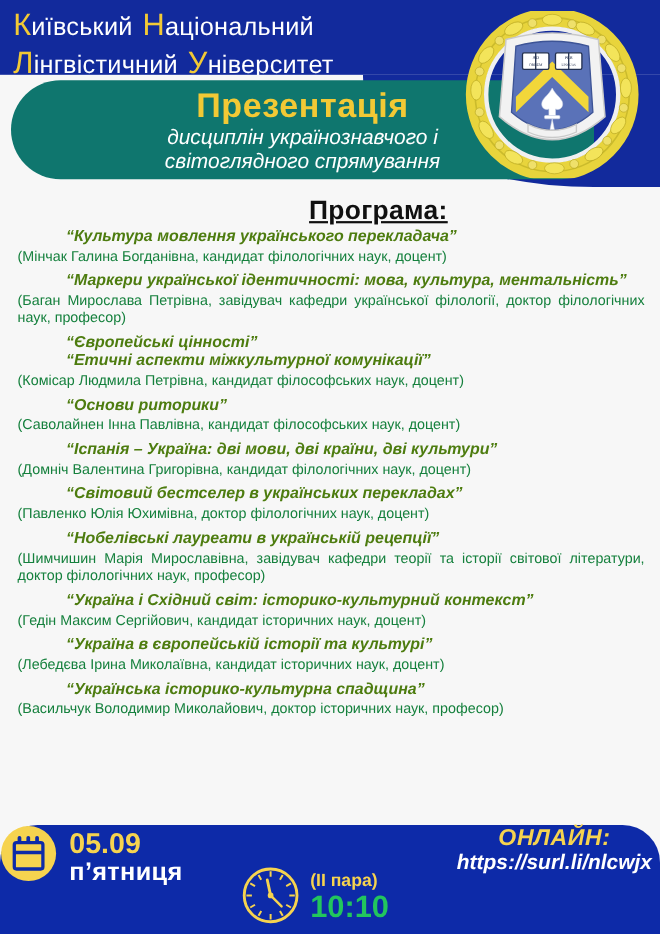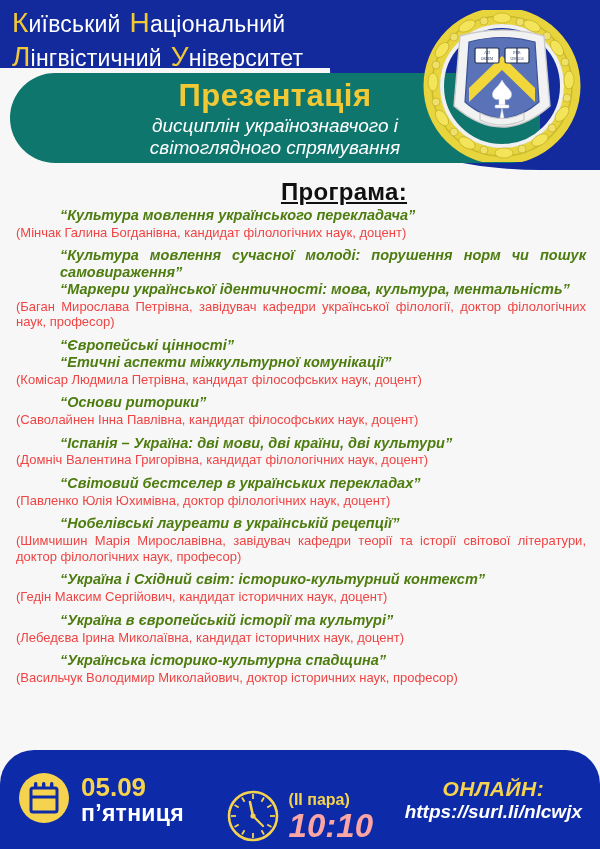--- a/index.html
+++ b/index.html
@@ -129,44 +129,44 @@
     font-weight: bold;
     color: #4d7c0f;
     text-align: justify;
     text-align-last: left;
     margin-left: 46px;
     line-height: 1.16;
   }
   .title.single { text-align: left; }
   .speaker {
     font-size: 13px;
-    color: #ef4444;
+    color: #15803d;
     text-align: justify;
     text-align-last: left;
     line-height: 1.2;
     margin-top: 1px;
     margin-left: 2px;
   }
 
   
   .footer {
     position: absolute;
     left: 0;
     top: 750px;
     width: 600px;
     height: 99px;
     background: #0d2aa8;
     border-top-left-radius: 34px;
     border-top-right-radius: 34px;
   }
   .foot-row {
     display: flex;
-    align-items: center;
+    align-items: flex-start;
     height: 99px;
-    padding: 0 18px;
+    padding: 0 0;
     box-sizing: border-box;
   }
   .foot-date {
     display: flex;
     align-items: center;
     width: 218px;
   }
   .cal-icon { flex: 0 0 auto; margin-right: 11px; }
   .date-text { line-height: 1.05; }
   .date-num {
@@ -187,24 +187,23 @@
     margin-top: 36px;
   }
   .clock-icon { flex: 0 0 auto; margin-right: 8px; }
   .time-text { line-height: 1.05; }
   .para {
     color: #f6d34f;
     font-size: 16px;
     font-weight: bold;
   }
   .time-num {
-    color: #fca5a5;
-    font-size: 33px;
-    font-weight: bold;
-    font-style: italic;
+    color: #22c55e;
+    font-size: 28px;
+    font-weight: bold;
   }
   .foot-online {
     flex: 1;
     text-align: center;
     line-height: 1.15;
   }
   .online-label {
     color: #f6d34f;
     font-size: 21px;
     font-weight: bold;
@@ -313,21 +312,20 @@
 <div class="program-heading">Програма:</div>
 
 <div class="program">
 
   <div class="entry">
     <div class="title single">“Культура мовлення українського перекладача”</div>
     <div class="speaker">(Мінчак Галина Богданівна, кандидат філологічних наук, доцент)</div>
   </div>
 
   <div class="entry">
-    <div class="title">“Культура мовлення сучасної молоді: порушення норм чи пошук самовираження”</div>
     <div class="title">“Маркери української ідентичності: мова, культура, ментальність”</div>
     <div class="speaker">(Баган Мирослава Петрівна, завідувач кафедри української філології, доктор філологічних наук, професор)</div>
   </div>
 
   <div class="entry">
     <div class="title single">“Європейські цінності”</div>
     <div class="title single">“Етичні аспекти міжкультурної комунікації”</div>
     <div class="speaker">(Комісар Людмила Петрівна, кандидат філософських наук, доцент)</div>
   </div>
 

